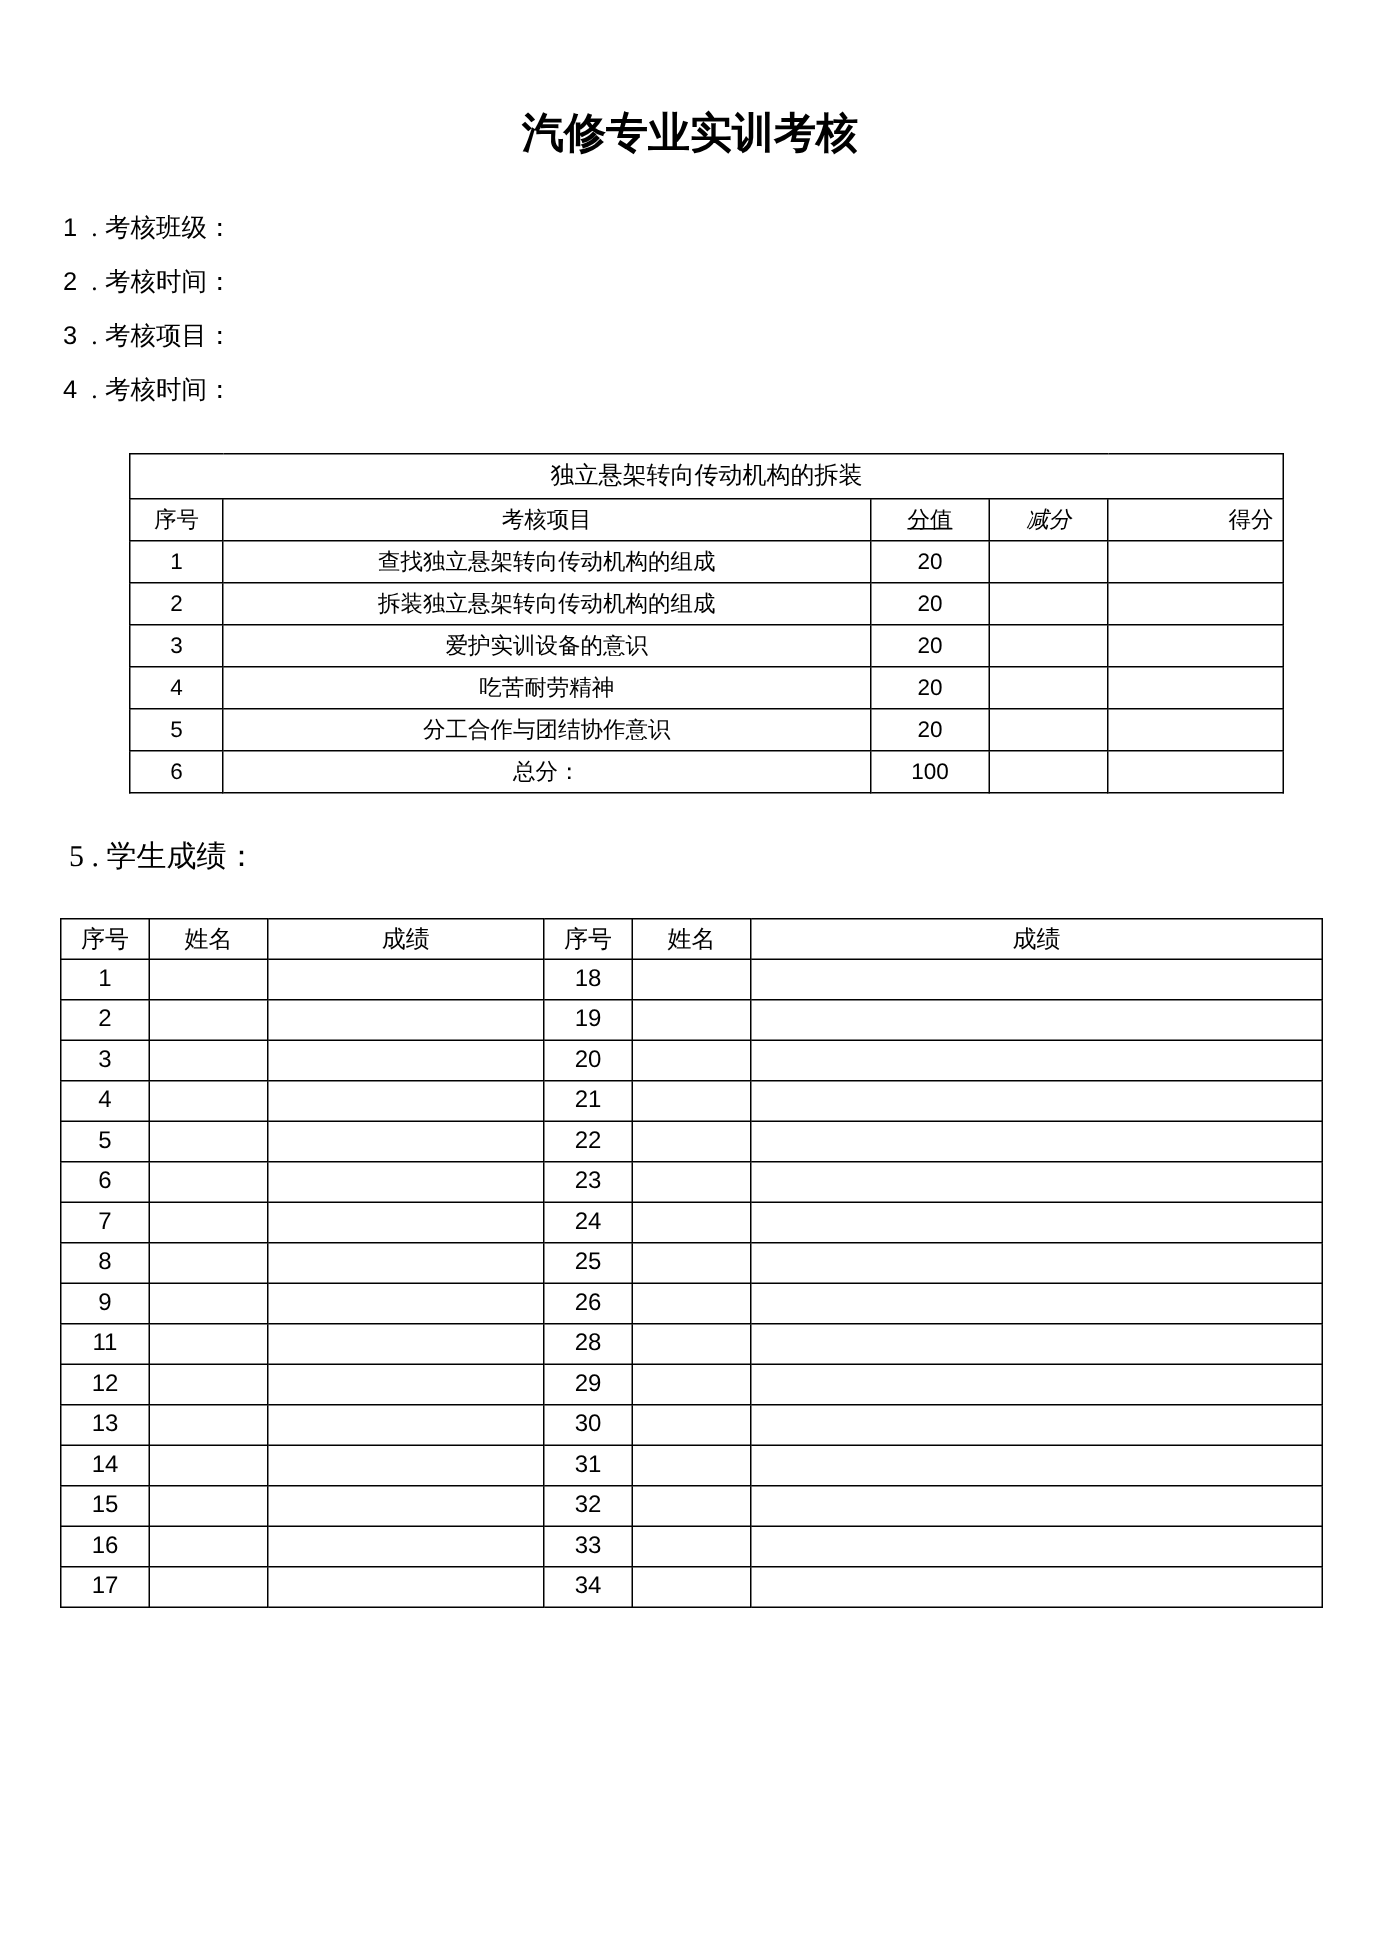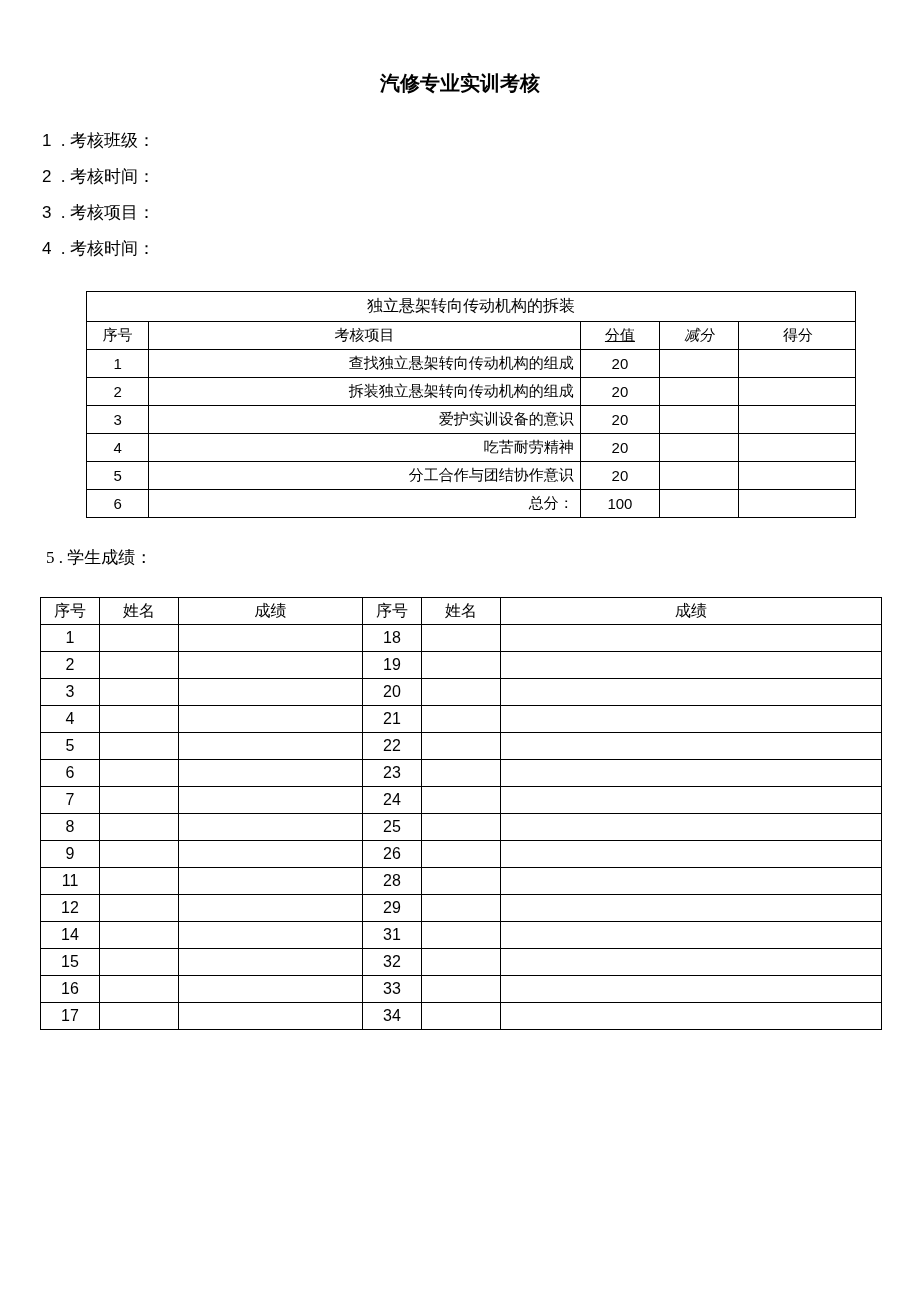--- a/index.html
+++ b/index.html
@@ -9,21 +9,21 @@
     background: #ffffff;
     font-family: "SimSun", "宋体", "Songti SC", serif;
     color: #000;
   }
   .page {
     padding: 70px 40px 0 40px;
     box-sizing: border-box;
   }
   .title {
     text-align: center;
-    font-size: 20px;
+    font-size: 28px;
     font-weight: bold;
     margin-bottom: 26px;
     font-family: Liberation Sans, sans-serif;
   }
   .meta-list {
     font-size: 17px;
     line-height: 36px;
     margin-left: 2px;
   }
   .meta-list .num {
@@ -49,27 +49,27 @@
     padding: 4px 6px;
   }
   table.rubric .caption {
     text-align: center;
     font-size: 16px;
   }
   table.rubric .col-seq { width: 52px; text-align: center; }
   table.rubric .col-item { width: 450px; text-align: center; }
   table.rubric .col-score { width: 70px; text-align: center; text-decoration: underline; }
   table.rubric .col-deduct { width: 70px; text-align: center; font-style: italic; }
-  table.rubric .col-final { width: 70px; text-align: left; padding-left: 44px; }
-  table.rubric td.item-cell { text-align: right; }
+  table.rubric .col-final { width: 70px; text-align: right; padding-left: 44px; }
+  table.rubric td.item-cell { text-align: center; }
   table.rubric td.seq-cell { text-align: center; font-family: Arial, sans-serif; }
   table.rubric td.score-cell { text-align: center; font-family: Arial, sans-serif; }
 
   .section5 {
-    font-size: 17px;
+    font-size: 20px;
     margin: 28px 0 0 6px;
   }
 
   table.grades {
     border-collapse: collapse;
     width: 842px;
     margin: 28px 0 0 0;
     font-size: 16px;
   }
   table.grades th, table.grades td {
@@ -262,20 +262,28 @@
         </tr>
         <tr>
           <td class="g-seq">12</td>
           <td class="g-name"></td>
           <td class="g-grade1"></td>
           <td class="g-seq2">29</td>
           <td class="g-name2"></td>
           <td class="g-grade2"></td>
         </tr>
         <tr>
+          <td class="g-seq">13</td>
+          <td class="g-name"></td>
+          <td class="g-grade1"></td>
+          <td class="g-seq2">30</td>
+          <td class="g-name2"></td>
+          <td class="g-grade2"></td>
+        </tr>
+        <tr>
           <td class="g-seq">14</td>
           <td class="g-name"></td>
           <td class="g-grade1"></td>
           <td class="g-seq2">31</td>
           <td class="g-name2"></td>
           <td class="g-grade2"></td>
         </tr>
         <tr>
           <td class="g-seq">15</td>
           <td class="g-name"></td>

